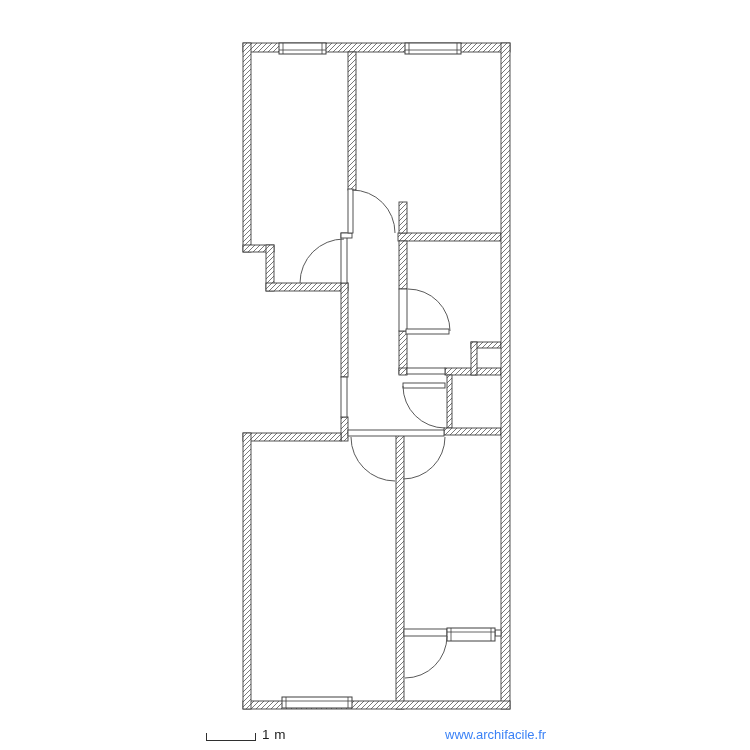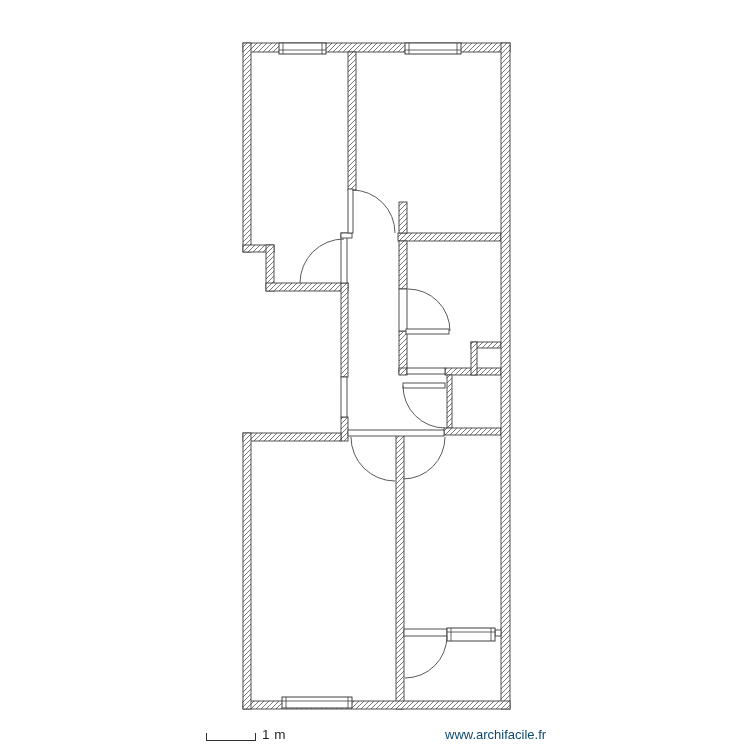--- a/index.html
+++ b/index.html
@@ -2,21 +2,21 @@
 <html><head>
 <meta charset="utf-8">
 <style>
   html,body{margin:0;padding:0;background:#ffffff;}
   body{width:750px;height:750px;font-family:"Liberation Sans",sans-serif;}
   #stage{position:relative;width:750px;height:750px;background:#ffffff;overflow:hidden;}
   #plan-svg{position:absolute;left:0;top:0;}
   .scalebar{position:absolute;left:206px;top:733px;width:48px;height:7px;
     border-left:1px solid #2f2f2f;border-right:1px solid #2f2f2f;border-bottom:1px solid #2f2f2f;}
   .scale-label{position:absolute;left:262px;top:727px;font-size:13.5px;color:#1d1d1d;letter-spacing:0.5px;}
-  .website{position:absolute;left:445px;top:727px;font-size:13px;color:#0c4a6e;}
+  .website{position:absolute;left:445px;top:727px;font-size:13px;color:#3b82f6;}
 </style>
 </head>
 <body>
 
 <div id="stage">
   <svg id="plan-svg" width="750" height="750" viewBox="0 0 750 750">
     <defs>
       <pattern id="hatch" patternUnits="userSpaceOnUse" width="5" height="5">
         <rect width="5" height="5" fill="#ffffff"></rect>
         <path d="M0,5 L5,0 M-1,1 L1,-1 M4,6 L6,4" stroke="#6b6b6b" stroke-width="0.9" fill="none"></path>

